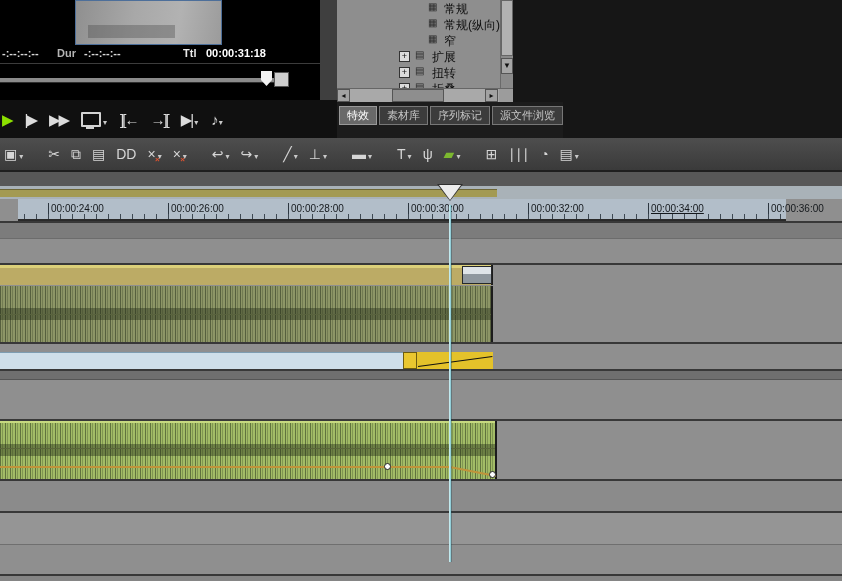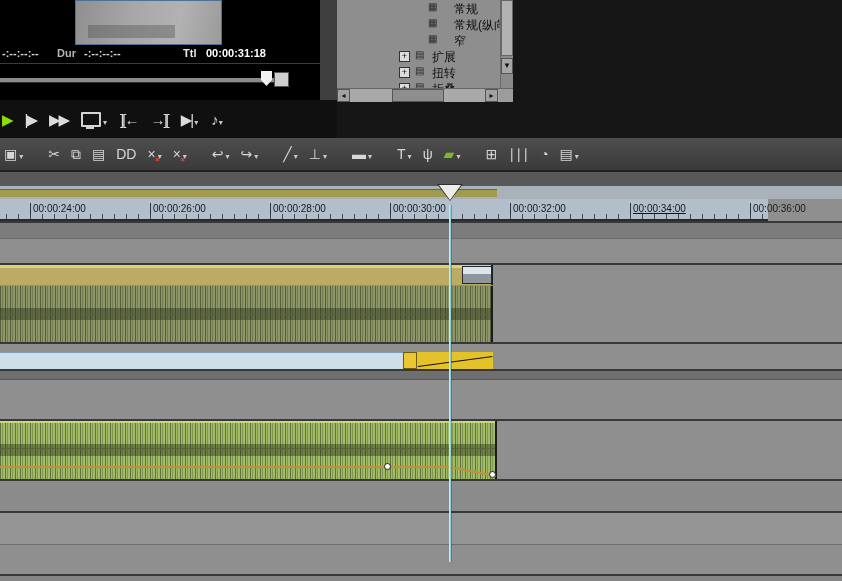--- a/index.html
+++ b/index.html
@@ -41,21 +41,21 @@
 
   
   .palette{position:absolute;left:337px;top:0;width:176px;height:102px;background:#8e8e8e;overflow:hidden;}
   .tree{position:absolute;left:0;top:0;width:163px;height:88px;overflow:hidden;}
   .trow{position:relative;height:16px;font-size:12px;color:#0e0e0e;white-space:nowrap;cursor:default;}
   .trow .plus{position:absolute;left:62px;top:3px;width:9px;height:9px;border:1px solid #333;background:#dcdcdc;
               font-size:9px;line-height:8px;text-align:center;color:#111;}
   .trow .ficon{position:absolute;left:78px;top:1px;font-size:10px;color:#2a2a2a;}
   .trow .licon{position:absolute;left:91px;top:1px;font-size:10px;color:#2a2a2a;}
   .trow.branch .tlabel{position:absolute;left:95px;top:1px;}
-  .trow.leaf .tlabel{position:absolute;left:117px;top:1px;}
+  .trow.leaf .tlabel{position:absolute;left:107px;top:1px;}
   .vscroll{position:absolute;left:163px;top:0;width:13px;height:88px;background:#8a8a8a;border-left:1px solid #6a6a6a;box-sizing:border-box;}
   .vthumb{position:absolute;left:0;top:0;width:12px;height:56px;background:#b2b2b2;border:1px solid #666;box-sizing:border-box;}
   .vbtn{position:absolute;left:0;top:58px;width:12px;height:16px;background:#a6a6a6;border:1px solid #555;box-sizing:border-box;
         font-size:8px;color:#111;text-align:center;line-height:14px;}
   .hscroll{position:absolute;left:0;top:88px;width:176px;height:14px;background:#a9a9a9;border-top:1px solid #666;box-sizing:border-box;}
   .hbtn{position:absolute;top:0;width:13px;height:13px;background:#a2a2a2;border:1px solid #555;box-sizing:border-box;
         font-size:8px;color:#111;text-align:center;line-height:11px;}
   .hbtn.left{left:0;} .hbtn.right{left:148px;}
   .hthumb{position:absolute;left:55px;top:0;width:52px;height:13px;background:#8e8e8e;border:1px solid #555;box-sizing:border-box;}
   .hcorner{position:absolute;left:162px;top:0;width:14px;height:13px;background:#9c9c9c;}
@@ -72,21 +72,21 @@
            display:flex;align-items:center;padding-left:4px;}
   .tbi{position:relative;display:inline-flex;align-items:flex-end;margin-right:11px;color:#d6d6d6;font-size:14px;line-height:1;cursor:pointer;}
   .tbi.gap{margin-left:14px;}
   .tbi .caret{font-size:8px;color:#c9c9c9;margin-left:2px;}
   .tbi .acc{position:absolute;right:2px;bottom:-3px;font-size:8px;color:#e0522f;font-style:normal;font-weight:bold;}
 
   
   .gapstrip{position:absolute;left:0;top:172px;width:842px;height:14px;background:#585858;}
   .preruler{position:absolute;left:0;top:186px;width:842px;height:13px;background:#a9b2b8;}
   .workbar{position:absolute;left:0;top:3px;width:497px;height:7px;background:#a39a52;border-top:1px solid #6d6636;}
-  .ruler{position:absolute;left:0;top:199px;width:768px;height:22px;background-color:#b2bec9;
+  .ruler{position:absolute;left:18px;top:199px;width:768px;height:22px;background-color:#b2bec9;
          border-bottom:2px solid #2a2a2a;box-sizing:border-box;
          background-image:repeating-linear-gradient(90deg, rgba(40,52,62,.85) 0 1px, rgba(0,0,0,0) 1px 12px);
          background-size:auto 5px;background-repeat:repeat-x;background-position:6px bottom;}
   .rlabel{position:absolute;top:4px;font-size:10px;color:#14181c;border-left:1px solid #2c3640;padding-left:2px;line-height:11px;white-space:nowrap;}
 
   
   .ph-tri-dark{position:absolute;left:437px;top:184px;width:0;height:0;z-index:31;
       border-left:13px solid transparent;border-right:13px solid transparent;border-top:17px solid #2f2f2f;}
   .ph-tri{position:absolute;left:439px;top:185px;width:0;height:0;z-index:32;
       border-left:11px solid transparent;border-right:11px solid transparent;border-top:15px solid #ececec;}
@@ -209,20 +209,21 @@
       <div class="vbtn">▼</div>
     </div>
     <div class="hscroll">
       <div class="hbtn left">◂</div>
       <div class="hthumb"></div>
       <div class="hbtn right">▸</div>
       <div class="hcorner"></div>
     </div>
   </div>
 
+  <div class="tabs" id="tabs"><span class="tab active">特效</span><span class="tab">素材库</span><span class="tab">序列标记</span><span class="tab">源文件浏览</span></div>
 
   <div class="toolbar" id="toolbar">
       <span class="tbi">
         <span class="g">▣</span>
         <span class="caret">▾</span>
       </span>
       <span class="tbi gap">
         <span class="g">✂</span>
       </span>
       <span class="tbi">

